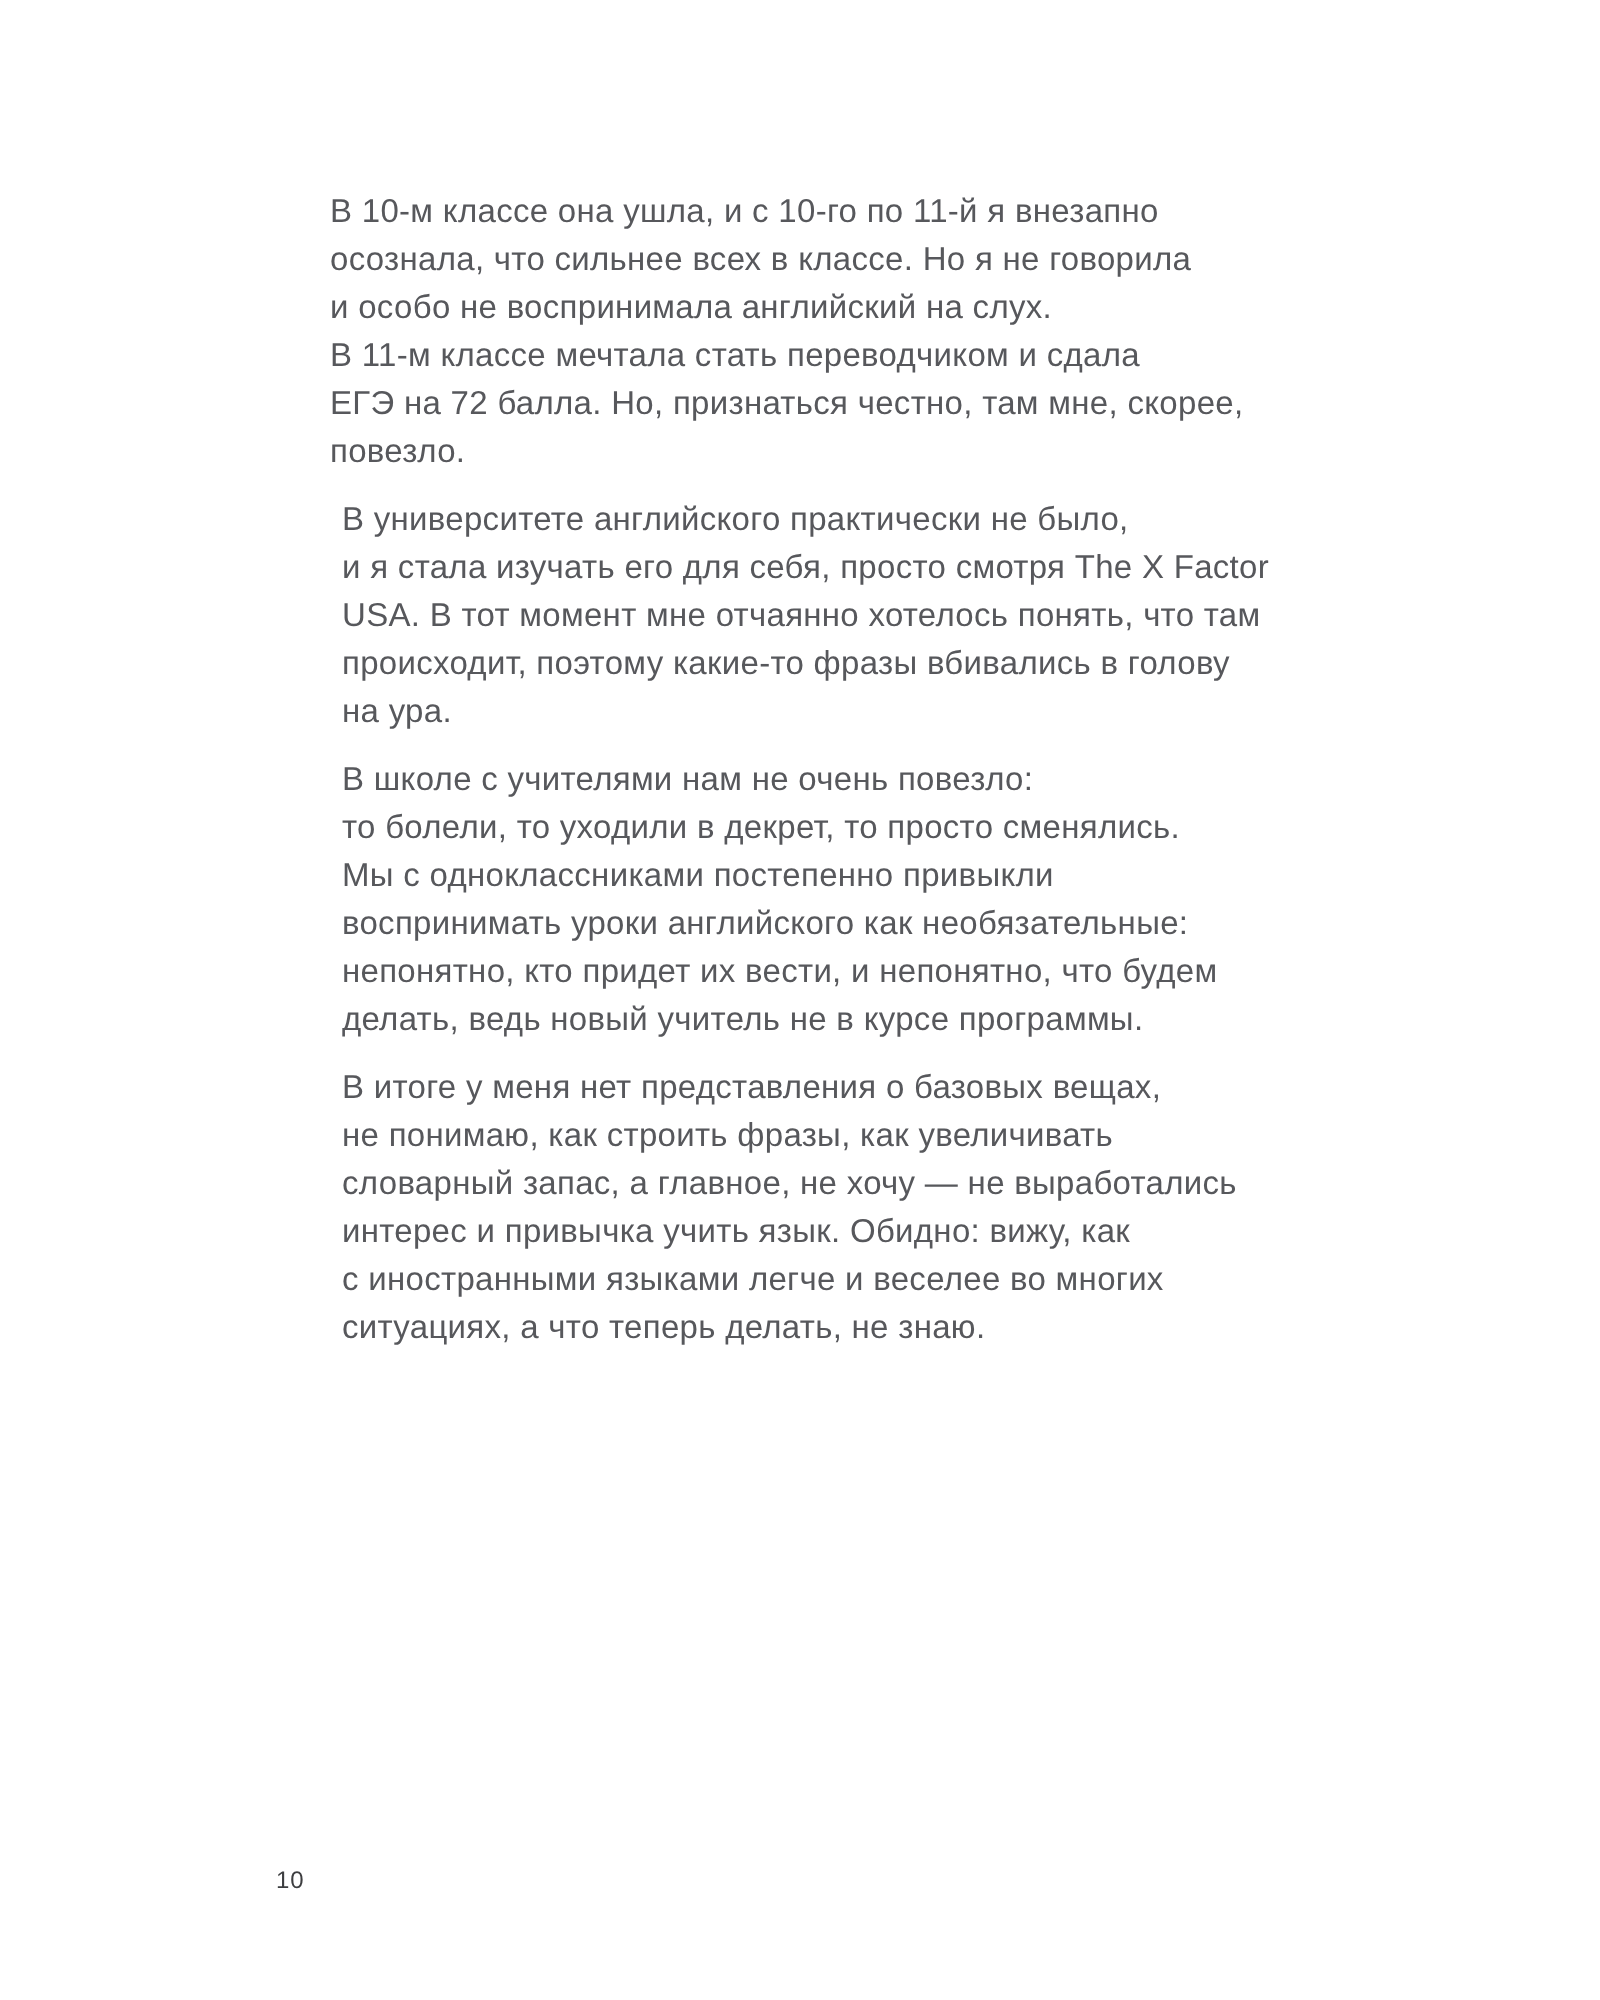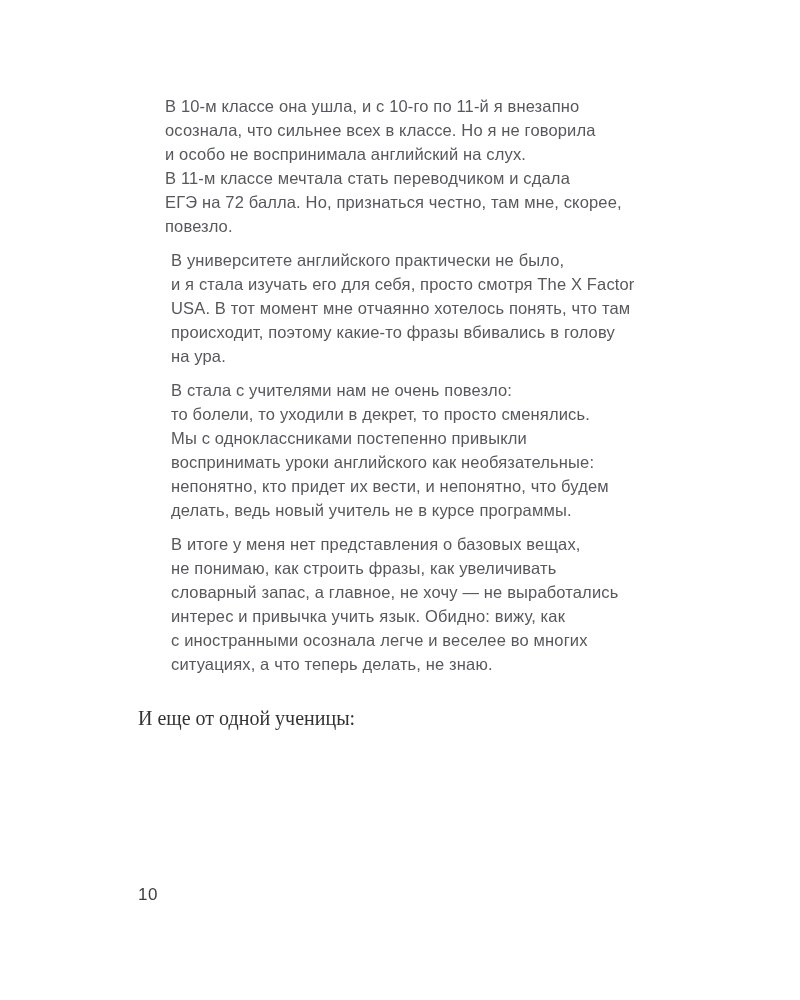--- a/index.html
+++ b/index.html
@@ -39,22 +39,22 @@
     font-size: 20px;
     line-height: 26px;
     font-weight: 400;
     color: #333333;
     margin: 29px 0 21px 0;
     white-space: pre-line;
   }
   .page-number {
     position: absolute;
     left: 138px;
-    top: 883px;
-    font-size: 17px;
+    top: 928px;
+    font-size: 12px;
     line-height: 24px;
     color: #3d3e40;
     letter-spacing: 0.5px;
   }
 </style>
 </head>
 <body>
 
 <div class="page">
   <div class="content">
@@ -66,33 +66,32 @@
 ЕГЭ на 72 балла. Но, признаться честно, там мне, скорее,
 повезло.</p>
 
     <p class="quote">В университете английского практически не было,
 и я стала изучать его для себя, просто смотря The X Factor
 USA. В тот момент мне отчаянно хотелось понять, что там
 происходит, поэтому какие-то фразы вбивались в голову
 на ура.</p>
 
 
-    <p class="quote">В стала с учителями нам не очень повезло:
+    <p class="quote">В школе с учителями нам не очень повезло:
 то болели, то уходили в декрет, то просто сменялись.
 Мы с одноклассниками постепенно привыкли
 воспринимать уроки английского как необязательные:
 непонятно, кто придет их вести, и непонятно, что будем
 делать, ведь новый учитель не в курсе программы.</p>
 
     <p class="quote">В итоге у меня нет представления о базовых вещах,
 не понимаю, как строить фразы, как увеличивать
 словарный запас, а главное, не хочу — не выработались
 интерес и привычка учить язык. Обидно: вижу, как
-с иностранными осознала легче и веселее во многих
+с иностранными языками легче и веселее во многих
 ситуациях, а что теперь делать, не знаю.</p>
 
-    <h2 class="section-heading">И еще от одной ученицы:</h2>
 
 
   </div>
 
   <div class="page-number">10</div>
 </div>
 
 </body></html>

